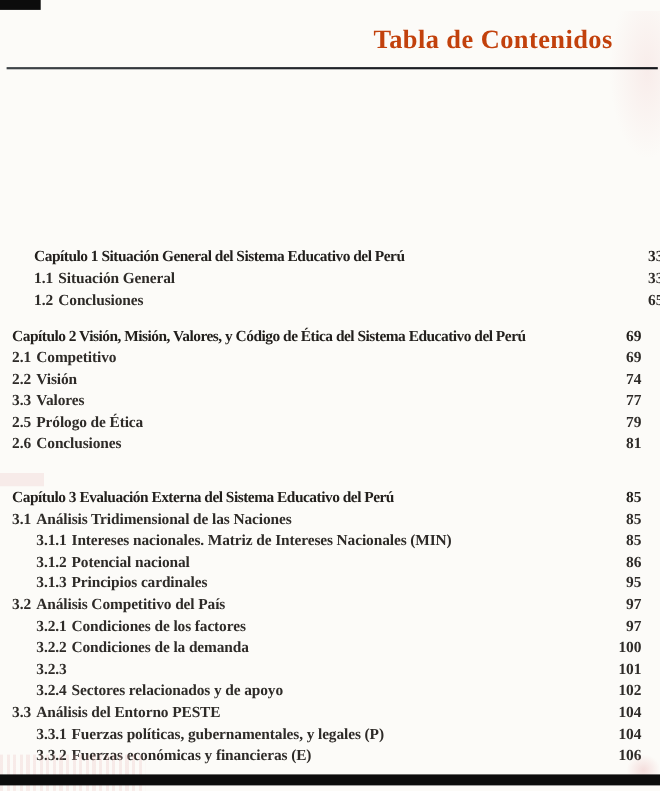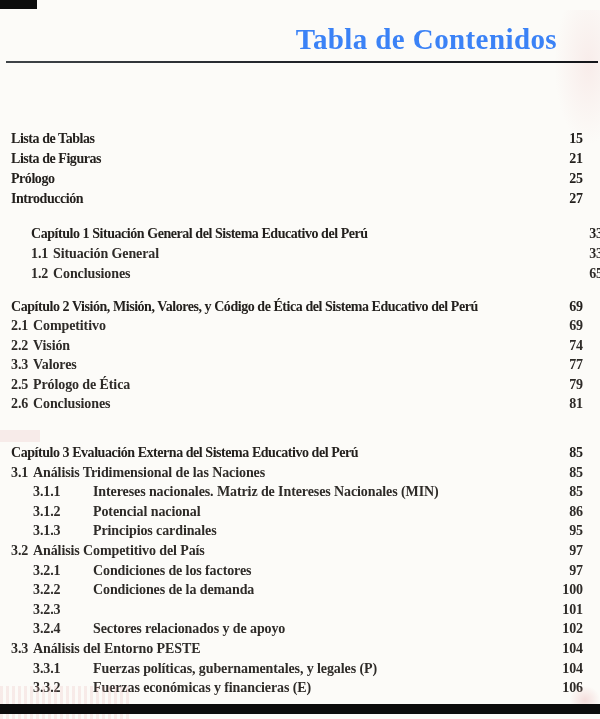--- a/index.html
+++ b/index.html
@@ -16,76 +16,58 @@
     background:repeating-linear-gradient(90deg,rgba(231,178,178,.5) 0 3px,rgba(255,255,255,0) 3px 6px);}
   .scan-blob-right{position:absolute;right:0;top:10px;width:46px;height:135px;opacity:.55;
     background:radial-gradient(ellipse at 75% 40%,rgba(236,192,192,.45),rgba(255,255,255,0) 70%);}
   .scan-blob-br{position:absolute;right:0;top:686px;width:30px;height:28px;
     background:radial-gradient(ellipse,rgba(236,192,192,.5),rgba(255,255,255,0) 72%);}
   .scan-smudge{position:absolute;left:0;top:430px;width:40px;height:12px;background:rgba(238,206,206,.35);}
 
   
   .title{
     position:absolute;top:25px;right:43px;line-height:1;
-    font-size:29px;font-weight:bold;letter-spacing:.4px;color:#3b82f6;white-space:nowrap;
+    font-size:24px;font-weight:bold;letter-spacing:.4px;color:#c2410c;white-space:nowrap;
   }
   .title-rule{
     position:absolute;top:61px;left:6px;width:592px;height:2px;
     background:linear-gradient(90deg,#3f4448,#1d2026 55%,#14161a);
   }
 
   
   .toc{position:absolute;left:0;width:600px;}
   #sec-front{top:129px;--pitch:20px;}
   #sec-ch1{top:224px;padding-left:20px;--pitch:20px;}
   #sec-ch2{top:297px;--pitch:19.4px;}
   #sec-ch3{top:443px;--pitch:19.6px;}
 
   .row{
     position:relative;display:flex;align-items:baseline;
     height:var(--pitch);line-height:var(--pitch);
     padding:0 17px 0 11px;font-size:14px;letter-spacing:-.1px;color:#2e2b28;font-weight:bold;
   }
   .row.l1{font-weight:bold;color:#23201d;}
   .row.l1 .lbl{letter-spacing:-.45px;}
-  .row.l3{padding-left:33px;gap:28px;}
+  .row.l3{padding-left:33px;}
   .num{flex:0 0 22px;}
   .row.l3 .num{flex:0 0 32px;}
   .lbl{white-space:nowrap;flex:1 1 auto;overflow:visible;}
   .pg{position:absolute;right:17px;top:0;height:var(--pitch);line-height:var(--pitch);}
 </style>
 </head>
 <body>
 
 <div class="page">
   <div class="corner-mark"></div>
   <div class="scan-blob-right"></div>
   <div class="scan-smudge"></div>
 
   <div class="title">Tabla de Contenidos</div>
   <div class="title-rule"></div>
 
-  <div class="toc" id="sec-front">
-      <div class="row l1">
-        <span class="lbl">Lista de Tablas</span>
-        <span class="pg">15</span>
-      </div>
-      <div class="row l1">
-        <span class="lbl">Lista de Figuras</span>
-        <span class="pg">21</span>
-      </div>
-      <div class="row l1">
-        <span class="lbl">Prólogo</span>
-        <span class="pg">25</span>
-      </div>
-      <div class="row l1">
-        <span class="lbl">Introducción</span>
-        <span class="pg">27</span>
-      </div>
-    </div>
   <div class="toc" id="sec-ch1">
       <div class="row l1">
         <span class="lbl">Capítulo 1 Situación General del Sistema Educativo del Perú</span>
         <span class="pg">33</span>
       </div>
       <div class="row l2">
         <span class="num">1.1</span>
         <span class="lbl">Situación General</span>
         <span class="pg">33</span>
       </div>

